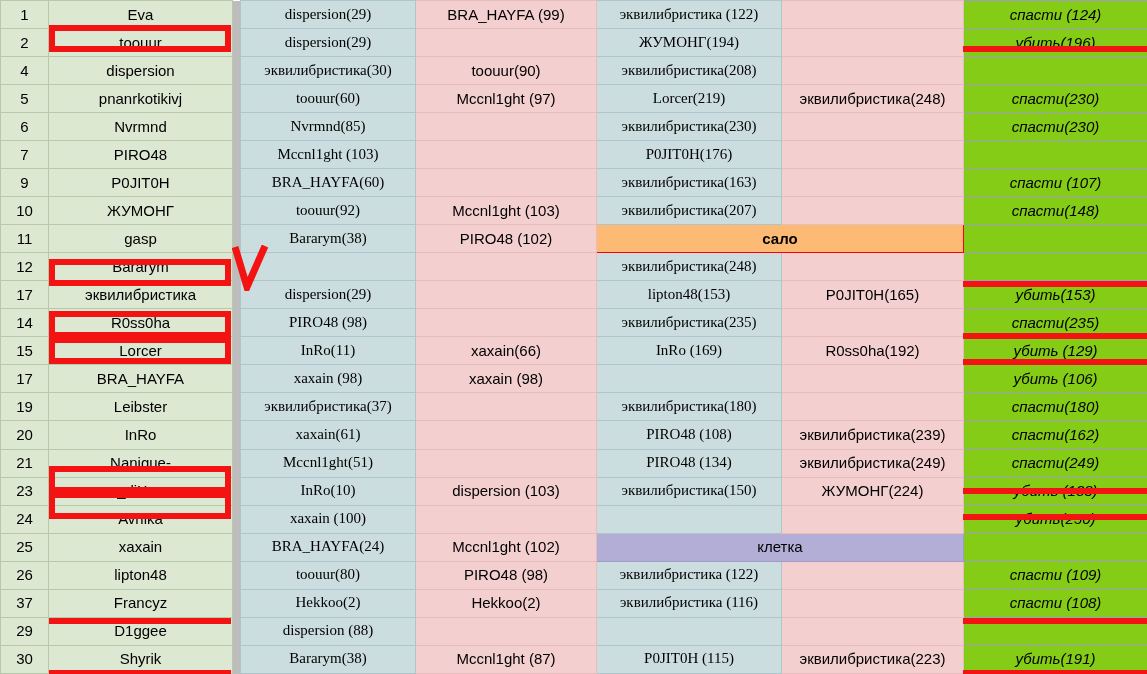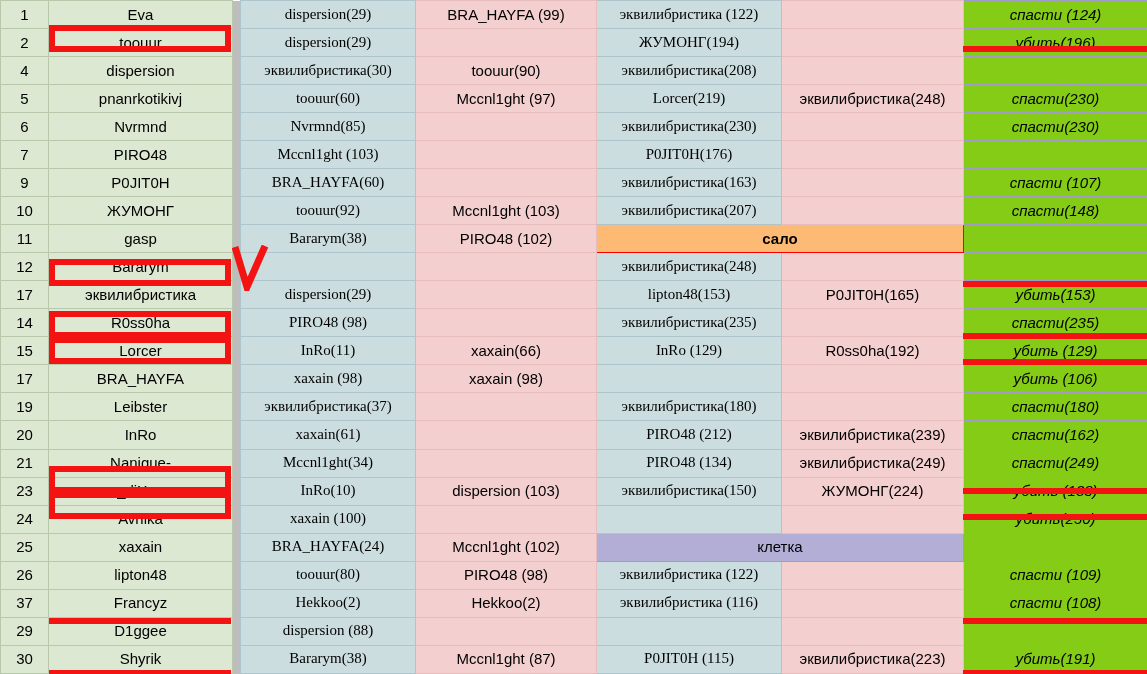--- a/index.html
+++ b/index.html
@@ -201,21 +201,21 @@
           <td class="blue">эквилибристика(235)</td>
           <td class="pink"></td>
           <td class="purp">спасти(235)</td>
         </tr>
         <tr>
           <td class="num">15</td>
           <td class="name">Lorcer</td>
           <td class="gap"></td>
           <td class="blue">InRo(11)</td>
           <td class="pink">xaxain(66)</td>
-          <td class="blue">InRo (129)</td>
+          <td class="blue">InRo (169)</td>
           <td class="pink">R0ss0ha(192)</td>
           <td class="purp">убить (129)</td>
         </tr>
         <tr>
           <td class="num">17</td>
           <td class="name">BRA_HAYFA</td>
           <td class="gap"></td>
           <td class="blue">xaxain (98)</td>
           <td class="pink">xaxain (98)</td>
           <td class="blue"></td>
@@ -231,29 +231,29 @@
           <td class="blue">эквилибристика(180)</td>
           <td class="pink"></td>
           <td class="purp">спасти(180)</td>
         </tr>
         <tr>
           <td class="num">20</td>
           <td class="name">InRo</td>
           <td class="gap"></td>
           <td class="blue">xaxain(61)</td>
           <td class="pink"></td>
-          <td class="blue">PIRO48 (212)</td>
+          <td class="blue">PIRO48 (108)</td>
           <td class="pink">эквилибристика(239)</td>
           <td class="purp">спасти(162)</td>
         </tr>
         <tr>
           <td class="num">21</td>
           <td class="name">Nanique-</td>
           <td class="gap"></td>
-          <td class="blue">Mccnl1ght(34)</td>
+          <td class="blue">Mccnl1ght(51)</td>
           <td class="pink"></td>
           <td class="blue">PIRO48 (134)</td>
           <td class="pink">эквилибристика(249)</td>
           <td class="purp">спасти(249)</td>
         </tr>
         <tr>
           <td class="num">23</td>
           <td class="name">_diXon</td>
           <td class="gap"></td>
           <td class="blue">InRo(10)</td>

